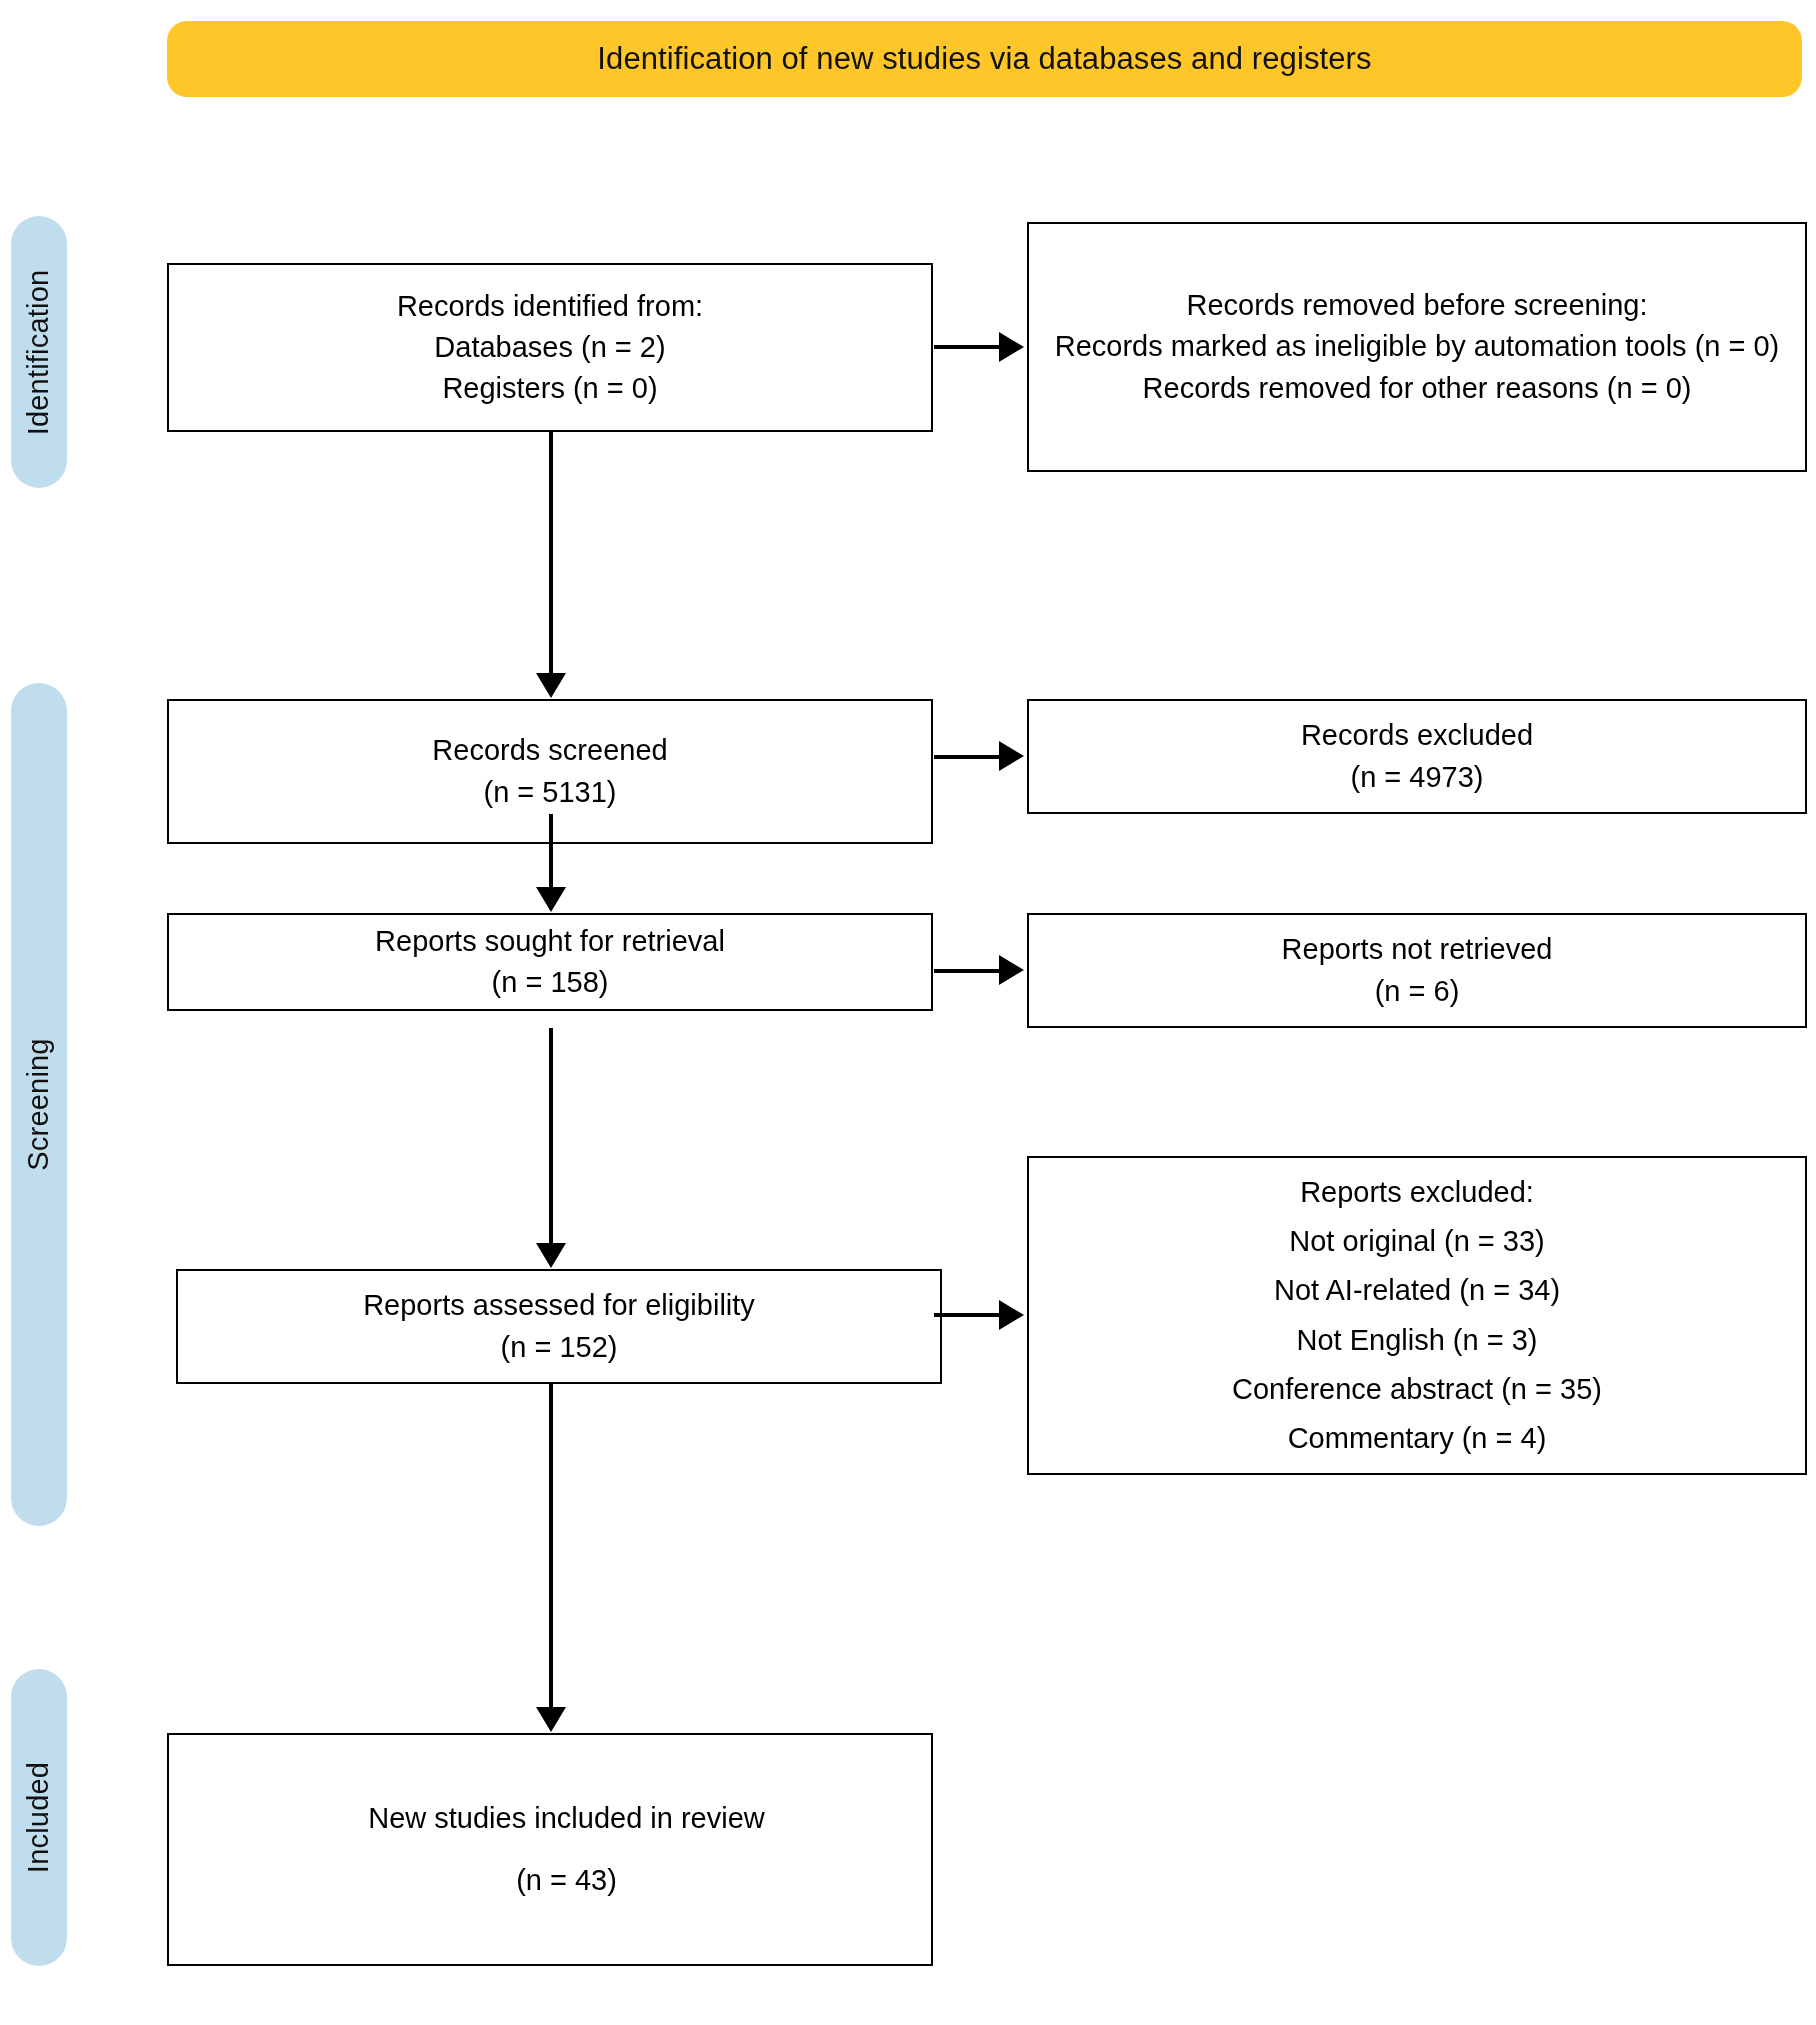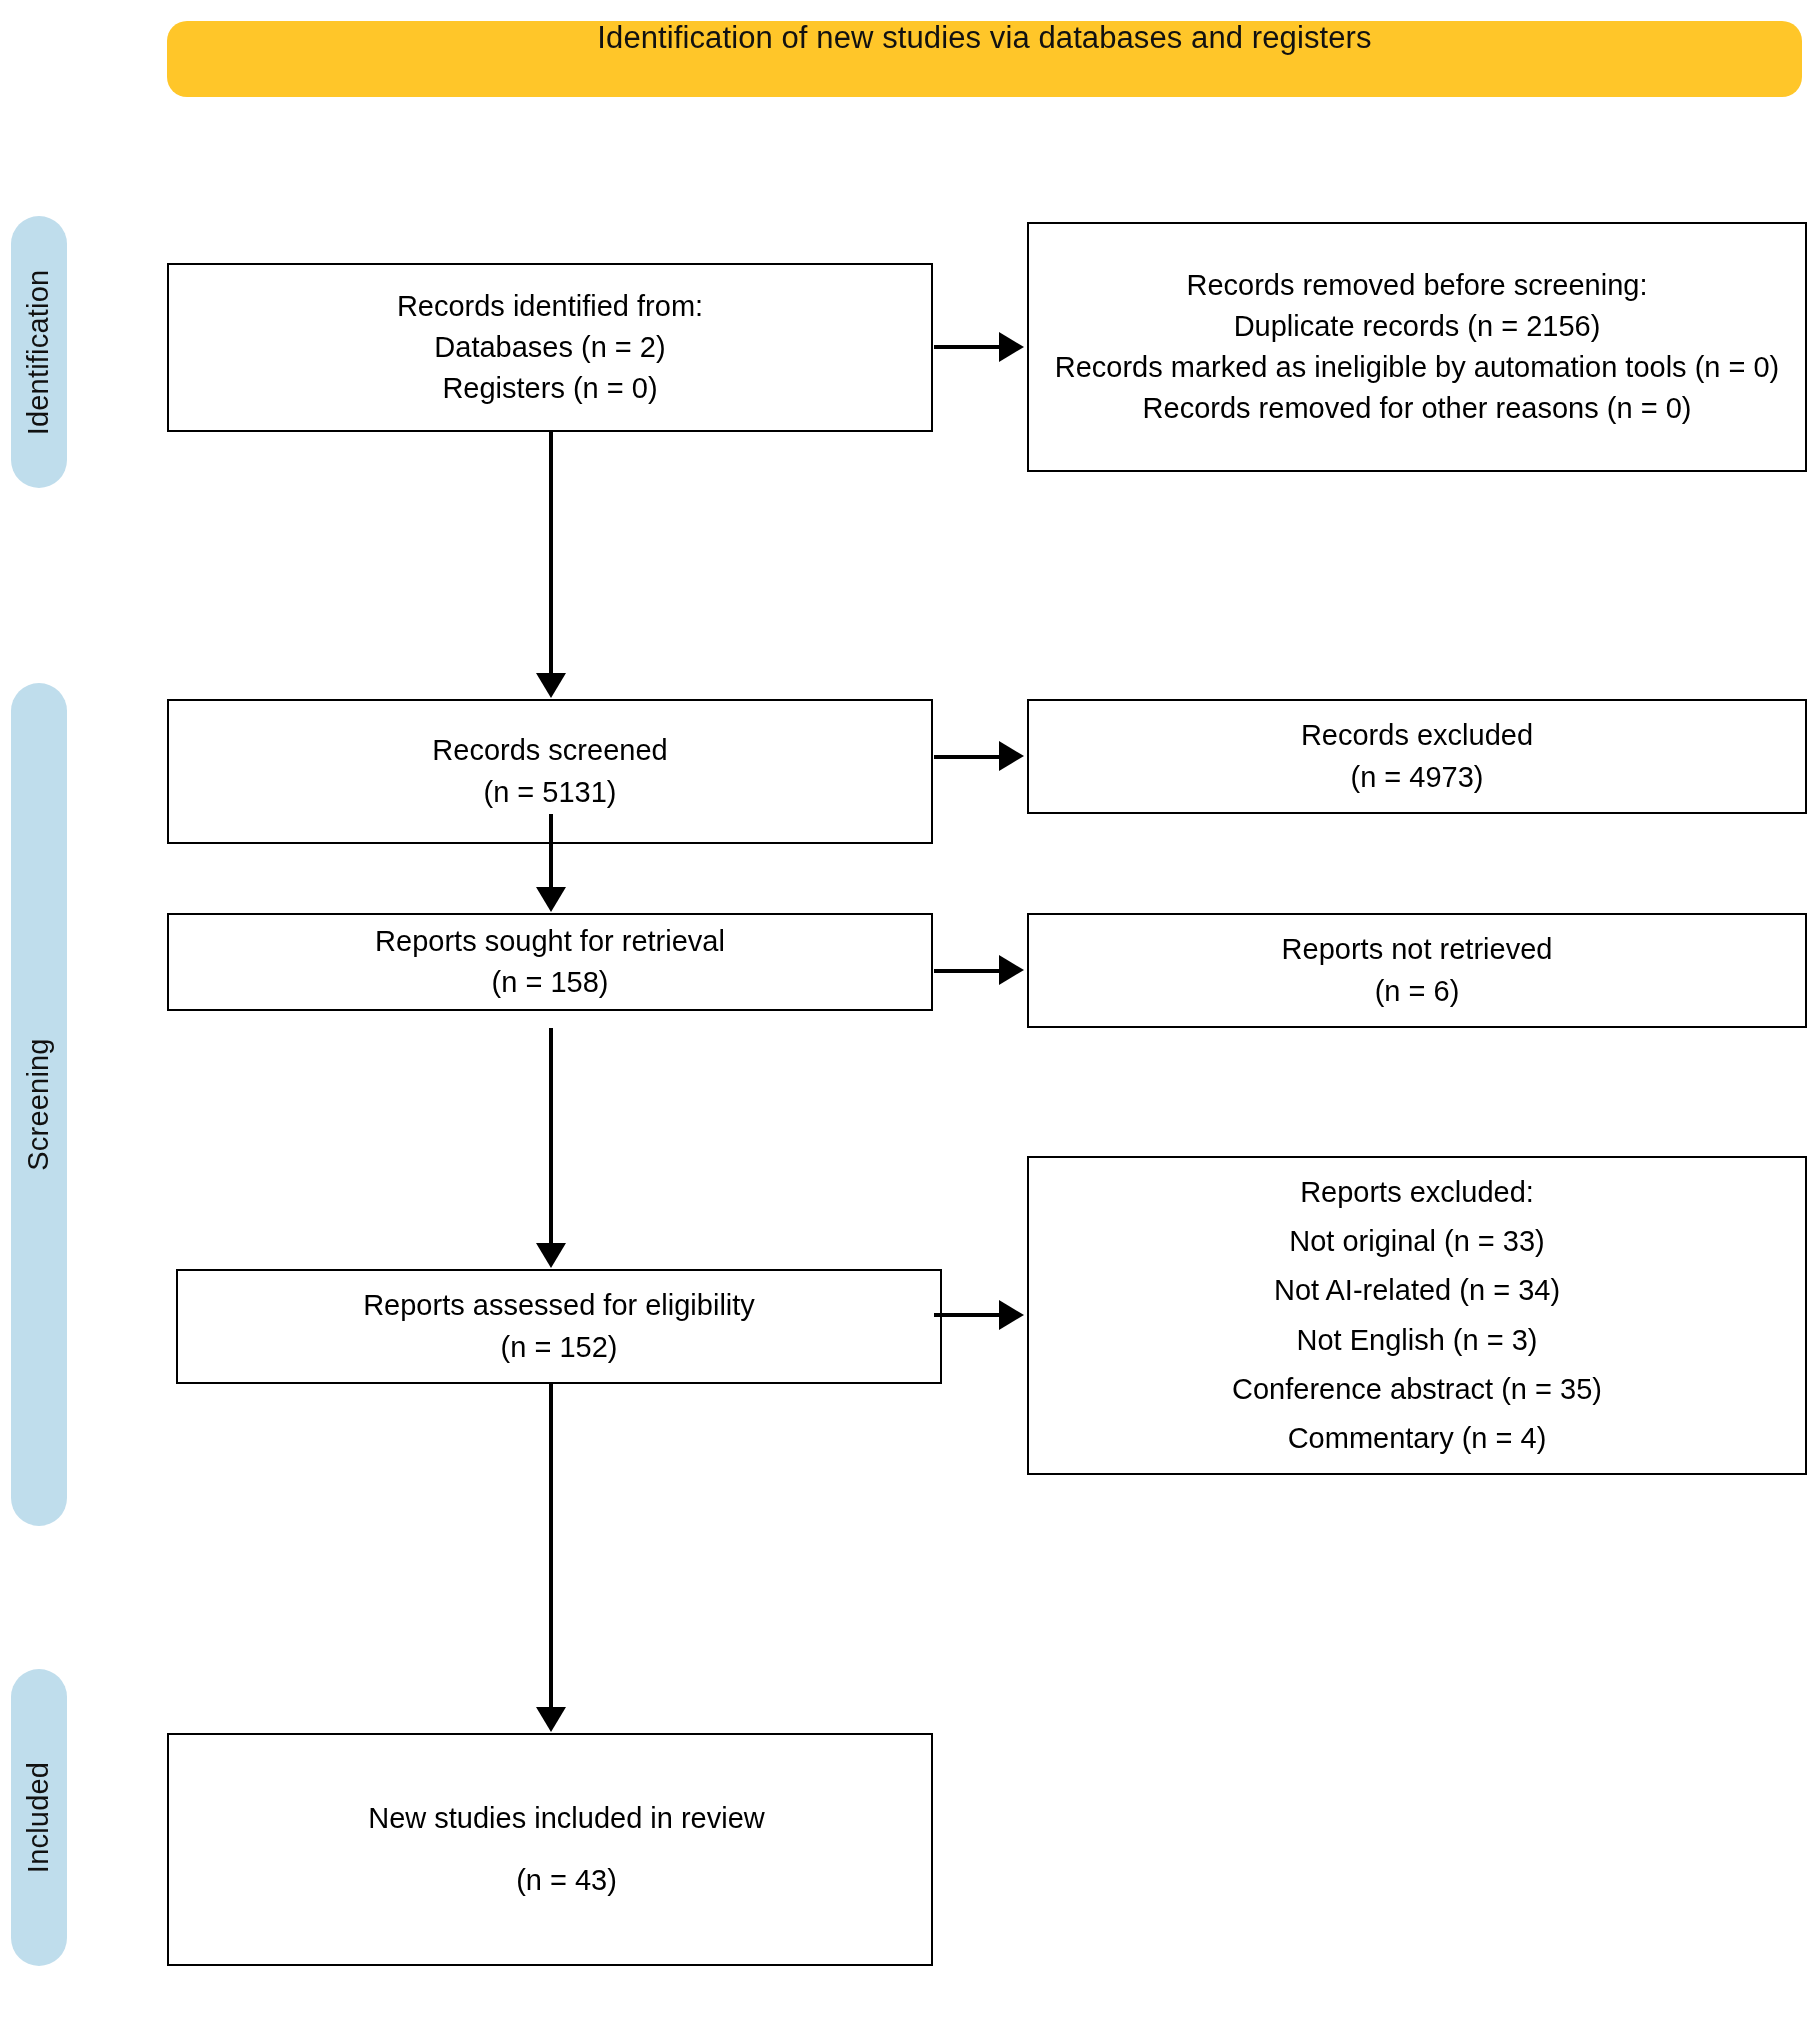--- a/index.html
+++ b/index.html
@@ -25,20 +25,21 @@
   
   .banner {
     position: absolute;
     left: 167px;
     top: 21px;
     width: 1635px;
     height: 76px;
     background: #FFC629;
     border-radius: 20px;
     display: flex;
+    align-items: center;
     justify-content: center;
     box-sizing: border-box;
   }
   .banner-text {
     font-size: 31px;
     line-height: 1.1;
     color: #111111;
     letter-spacing: 0.1px;
     text-align: center;
   }
@@ -168,21 +169,20 @@
   </div>
 
   <div class="box" id="box-identified">
     <div class="line">Records identified from:</div>
     <div class="line">Databases (n = 2)</div>
     <div class="line">Registers (n = 0)</div>
   </div>
 
   <div class="box wrap" id="box-removed">
     <div class="line">Records removed before screening:</div>
-    <div class="line">Duplicate records (n = 2156)</div>
     <div class="line">Records marked as ineligible by automation tools (n = 0)</div>
     <div class="line">Records removed for other reasons (n = 0)</div>
   </div>
 
   <div class="box" id="box-screened">
     <div class="line">Records screened</div>
     <div class="line">(n = 5131)</div>
   </div>
 
   <div class="box" id="box-excluded-rec">

